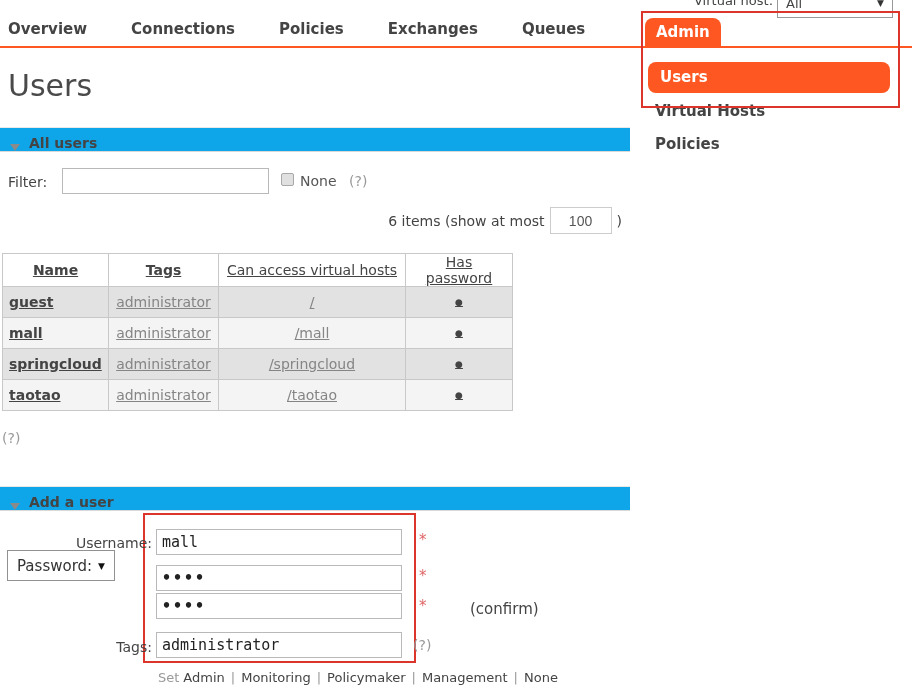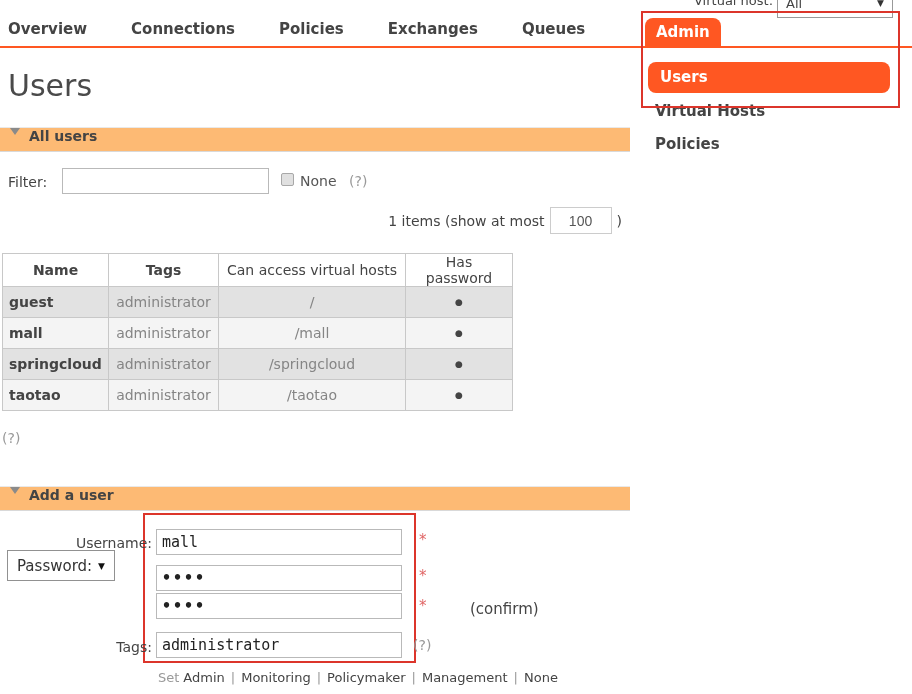--- a/index.html
+++ b/index.html
@@ -33,23 +33,23 @@
   .sidebar-item.vh{top:102px;}
   .sidebar-item.pol{top:135px;}
 
   
   .annotation{position:absolute;border:2px solid var(--annotation);pointer-events:none;}
   .annotation.box1{left:641px;top:11px;width:259px;height:97px;}
   .annotation.box2{left:143px;top:513px;width:273px;height:150px;}
 
   
   .page-title{position:absolute;left:8px;top:68px;font-size:30px;font-weight:normal;color:#4a4a4a;}
-  .section-bar{position:absolute;left:0;width:630px;height:25px;background:#fdba74;
+  .section-bar{position:absolute;left:0;width:630px;height:25px;background:#0ea5e9;
     border-top:1px solid #e9e9e9;border-bottom:1px solid #d9d9d9;
-    display:flex;align-items:flex-start;padding-left:10px;gap:9px;cursor:pointer;}
+    display:flex;align-items:flex-end;padding-left:10px;gap:9px;cursor:pointer;}
   .section-bar.all-users{top:127px;}
   .section-bar.add-user{top:486px;}
   .tri{width:0;height:0;border-left:5px solid transparent;border-right:5px solid transparent;border-top:7px solid #8a8a8a;}
   .section-title{font-size:14px;font-weight:bold;color:var(--text);}
 
   
   .filter-label{position:absolute;left:8px;top:174px;font-size:14px;color:var(--text);}
   .filter-input{position:absolute;left:62px;top:168px;width:207px;height:26px;border:1px solid #b9b9b9;
     font-family:"DejaVu Sans Mono","Liberation Mono",monospace;font-size:14px;padding:0 5px;}
   .regex-checkbox{position:absolute;left:281px;top:173px;width:13px;height:13px;background:#e0e0e0;
@@ -59,21 +59,21 @@
   .regex-help{position:absolute;left:349px;top:173px;font-size:14px;}
 
   
   .items-row{position:absolute;left:0;top:207px;width:622px;display:flex;justify-content:flex-end;
     align-items:center;gap:5px;font-size:14px;color:var(--text);}
   .show-input{width:62px;height:27px;border:1px solid #ccc;text-align:center;
     font-family:Liberation Sans, sans-serif;font-size:14px;color:#555;}
 
   
   .users-table{position:absolute;left:2px;top:253px;border-collapse:collapse;font-size:14px;color:var(--text);}
-  .users-table th,.users-table td{border:1px solid var(--border);height:31px;padding:0 6px;}
+  .users-table th,.users-table td{border:1px solid var(--border);height:31px;padding:0 6px;text-decoration:underline;}
   .users-table th{background:#fff;text-align:center;font-weight:normal;}
   .users-table th:nth-child(1),.users-table th:nth-child(2){font-weight:bold;}
   .users-table tbody tr:nth-child(odd){background:#e2e2e2;}
   .users-table tbody tr:nth-child(even){background:#f4f4f4;}
   .users-table td.name{font-weight:bold;color:var(--text);text-align:left;cursor:pointer;}
   .users-table td.tags,.users-table td.vhosts{color:#858585;text-align:center;}
   .users-table td.haspw{color:var(--text);text-align:center;font-size:9px;}
   .table-help{position:absolute;left:2px;top:430px;font-size:14px;}
 
   
@@ -136,21 +136,21 @@
     <span class="section-title">All users</span>
   </div>
 
   <div class="filter-label">Filter:</div>
   <input class="filter-input" value="" style="">
   <div class="regex-checkbox"></div>
   <div class="regex-label">None</div>
   <div class="regex-help help-link">(?)</div>
 
   <div class="items-row">
-    <span>1 items (show at most</span>
+    <span>6 items (show at most</span>
     <input class="show-input" value="100" style="">
     <span>)</span>
   </div>
 
   <table class="users-table">
     <colgroup>
         <col style="width:106px">
         <col style="width:110px">
         <col style="width:187px">
         <col style="width:107px">

